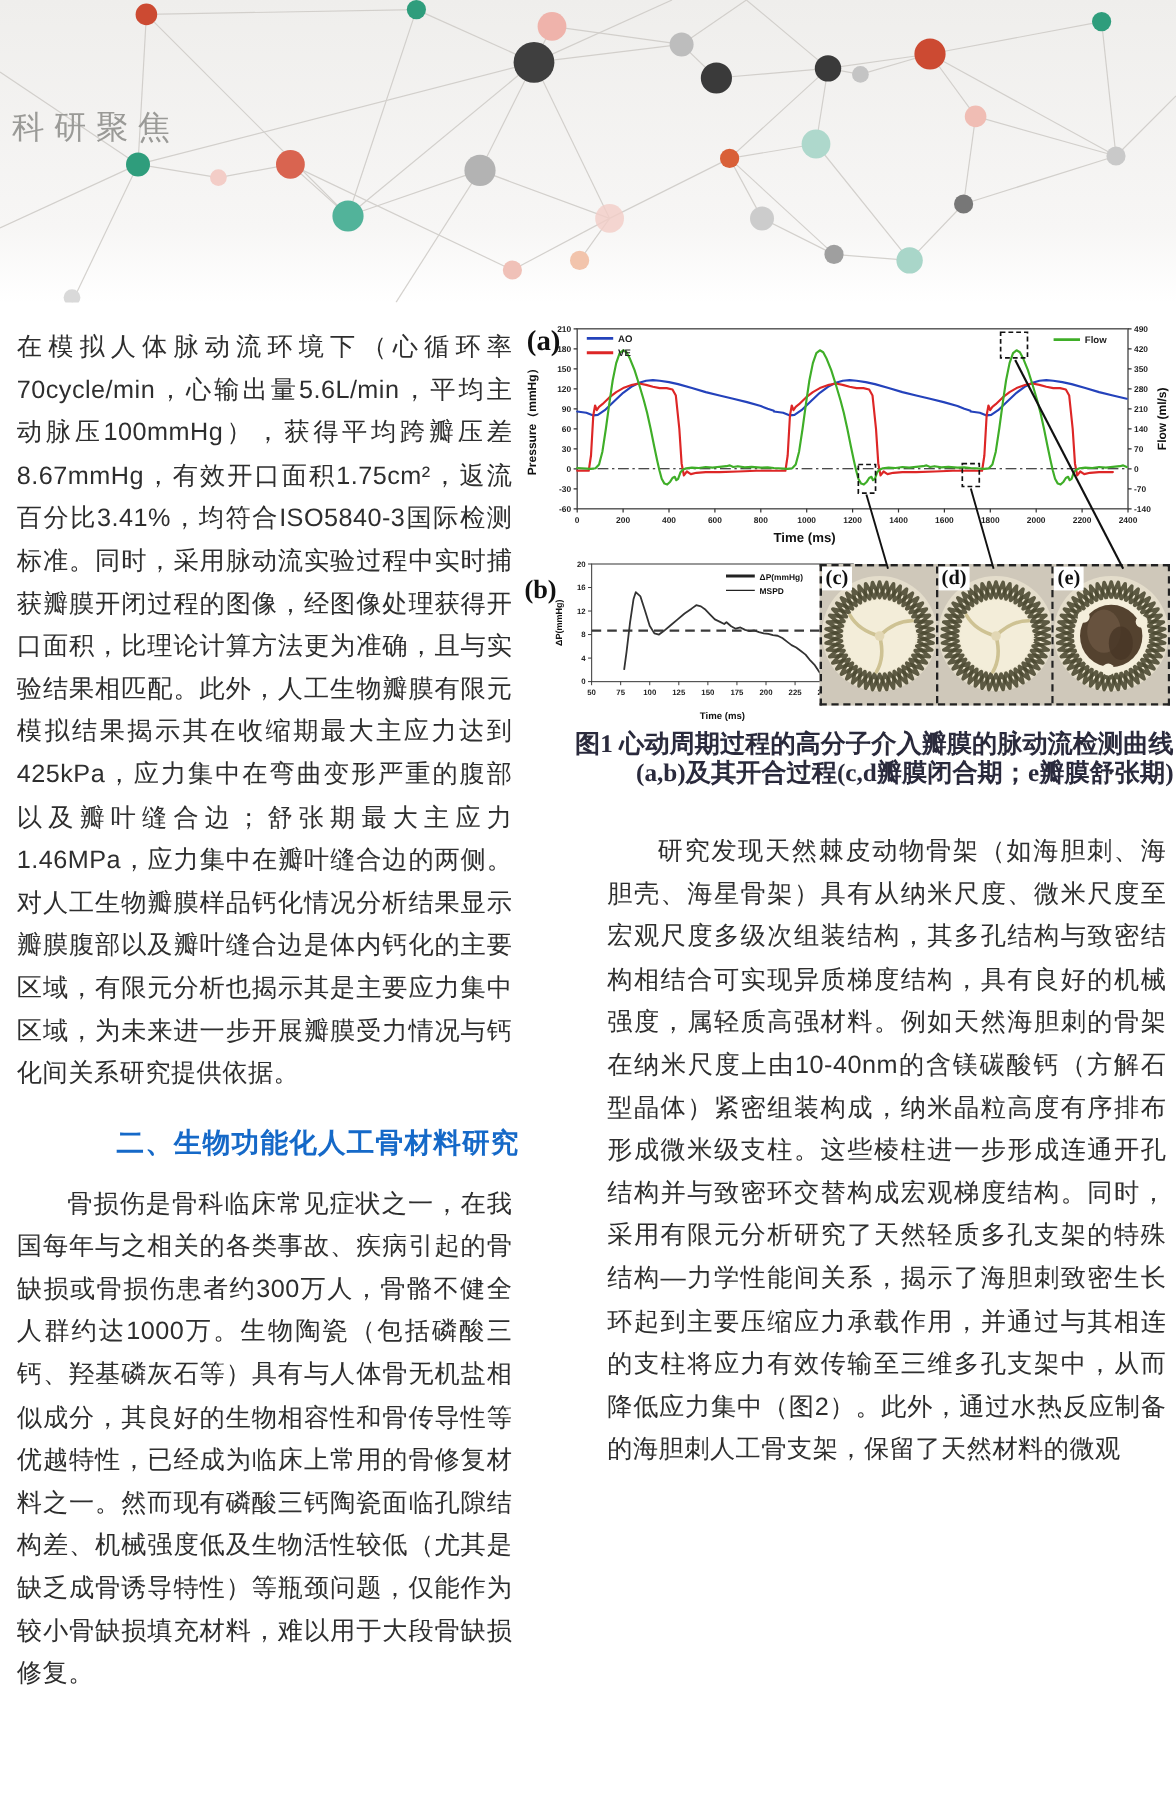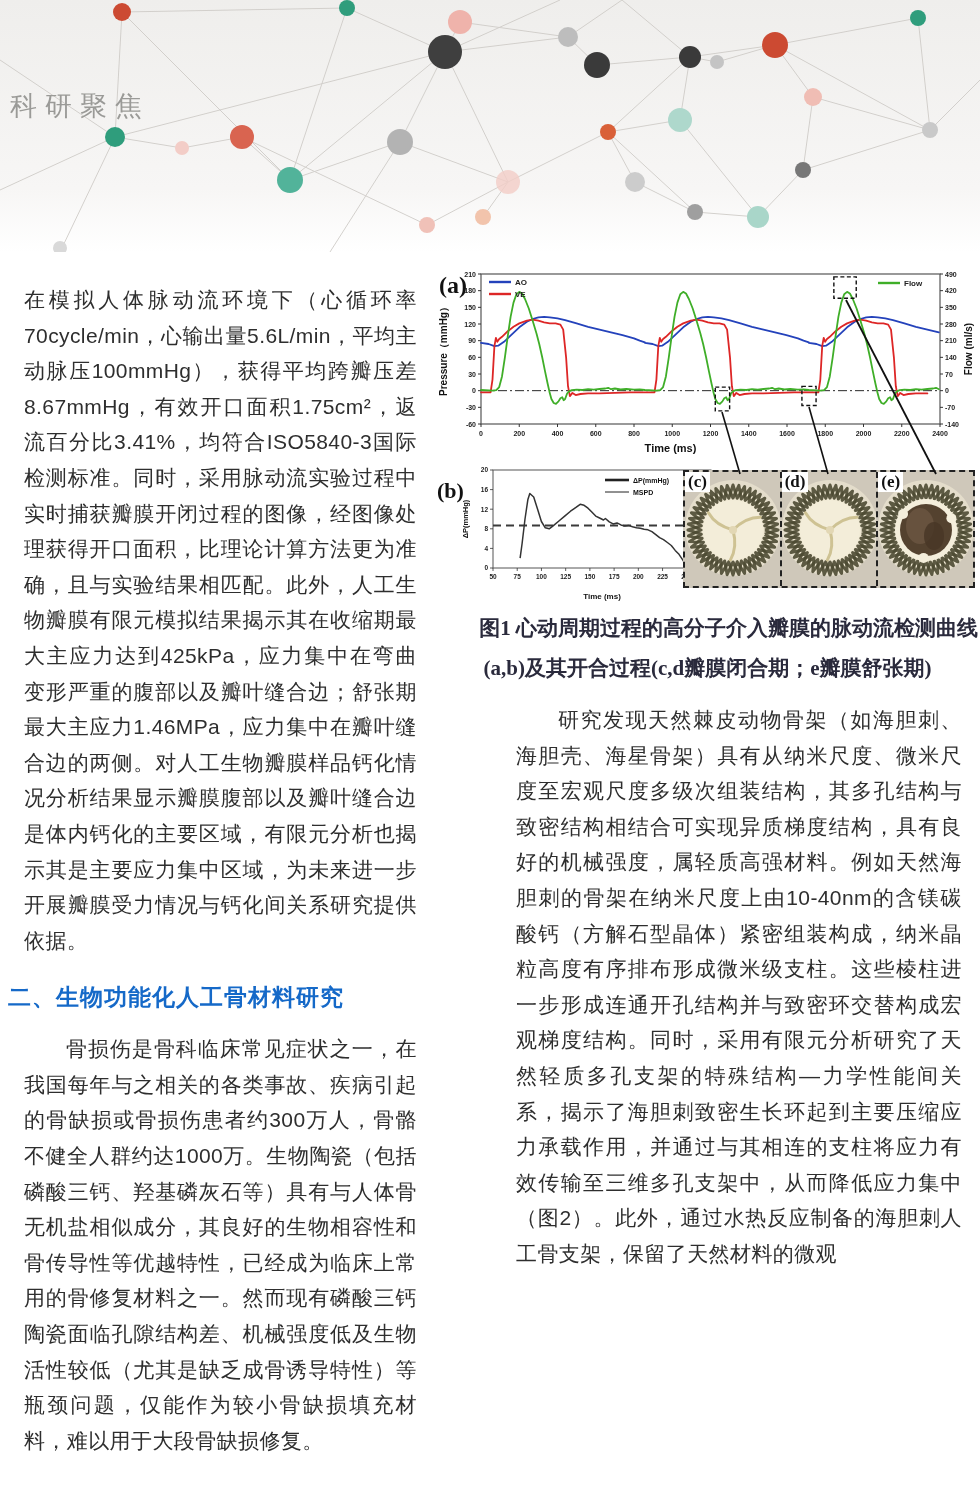--- a/index.html
+++ b/index.html
@@ -12,26 +12,26 @@
   .banner{position:absolute;left:0;top:0;width:980px;height:252px;overflow:hidden;}
   .banner svg{display:block;}
   .brand{
     position:absolute;left:10px;top:88px;font-size:27px;color:#9a9a97;
     letter-spacing:8px;font-weight:400;
   }
   
   .col-left{position:absolute;left:8px;top:266px;width:425px;}
   .col-right-text{position:absolute;left:500px;top:686px;width:478px;}
   p.body-par{
-    margin:16px;font-size:21px;line-height:35.6px;text-align:justify;
+    margin:6px;font-size:21px;line-height:35.6px;text-align:justify;
     text-justify:inter-character;color:#2e2e2e;letter-spacing:0.4px;
   }
   p.indent{text-indent:2em;}
   .section-heading{
-    margin:24px 0 18px 0;text-align:left;color:#1569c8;
+    margin:24px 0 18px 0;text-align:right;color:#1569c8;
     font-size:23px;font-weight:bold;letter-spacing:1px;
   }
   
   .figure{position:absolute;left:437px;top:264px;width:541px;height:402px;}
   .panel-label{
     position:absolute;font-family:"Liberation Serif","DejaVu Serif",serif;
     font-weight:bold;font-size:22px;color:#111;z-index:5;
   }
   #chartA{position:absolute;left:0;top:0;}
   #chartB{position:absolute;left:22px;top:196px;}
@@ -43,22 +43,22 @@
   .photo-cell:last-child{border-right:none;}
   .photo-tag{
     position:absolute;left:0px;top:0px;background:#ffffff;color:#111;
     font-family:"Liberation Serif","DejaVu Serif",serif;font-weight:bold;
     font-size:17px;padding:0 3px;line-height:20px;z-index:4;
   }
   .connectors{position:absolute;left:0;top:0;z-index:3;pointer-events:none;}
   .caption{
     position:absolute;left:0;top:344px;width:541px;
     font-family:"Liberation Serif","DejaVu Serif",serif;
-    font-size:21px;line-height:40px;color:#2a2a3c;font-weight:600;
-    text-indent:2em;text-align:center;
+    font-size:21px;line-height:24px;color:#2a2a3c;font-weight:600;
+    text-indent:2em;text-align:right;
   }
 </style>
 </head>
 <body>
 
 <div class="banner">
   <svg width="980" height="252" viewBox="0 0 980 252">
     <defs>
       <linearGradient id="bg" x1="0" y1="0" x2="0" y2="1">
         <stop offset="0" stop-color="#efeeec"></stop>

